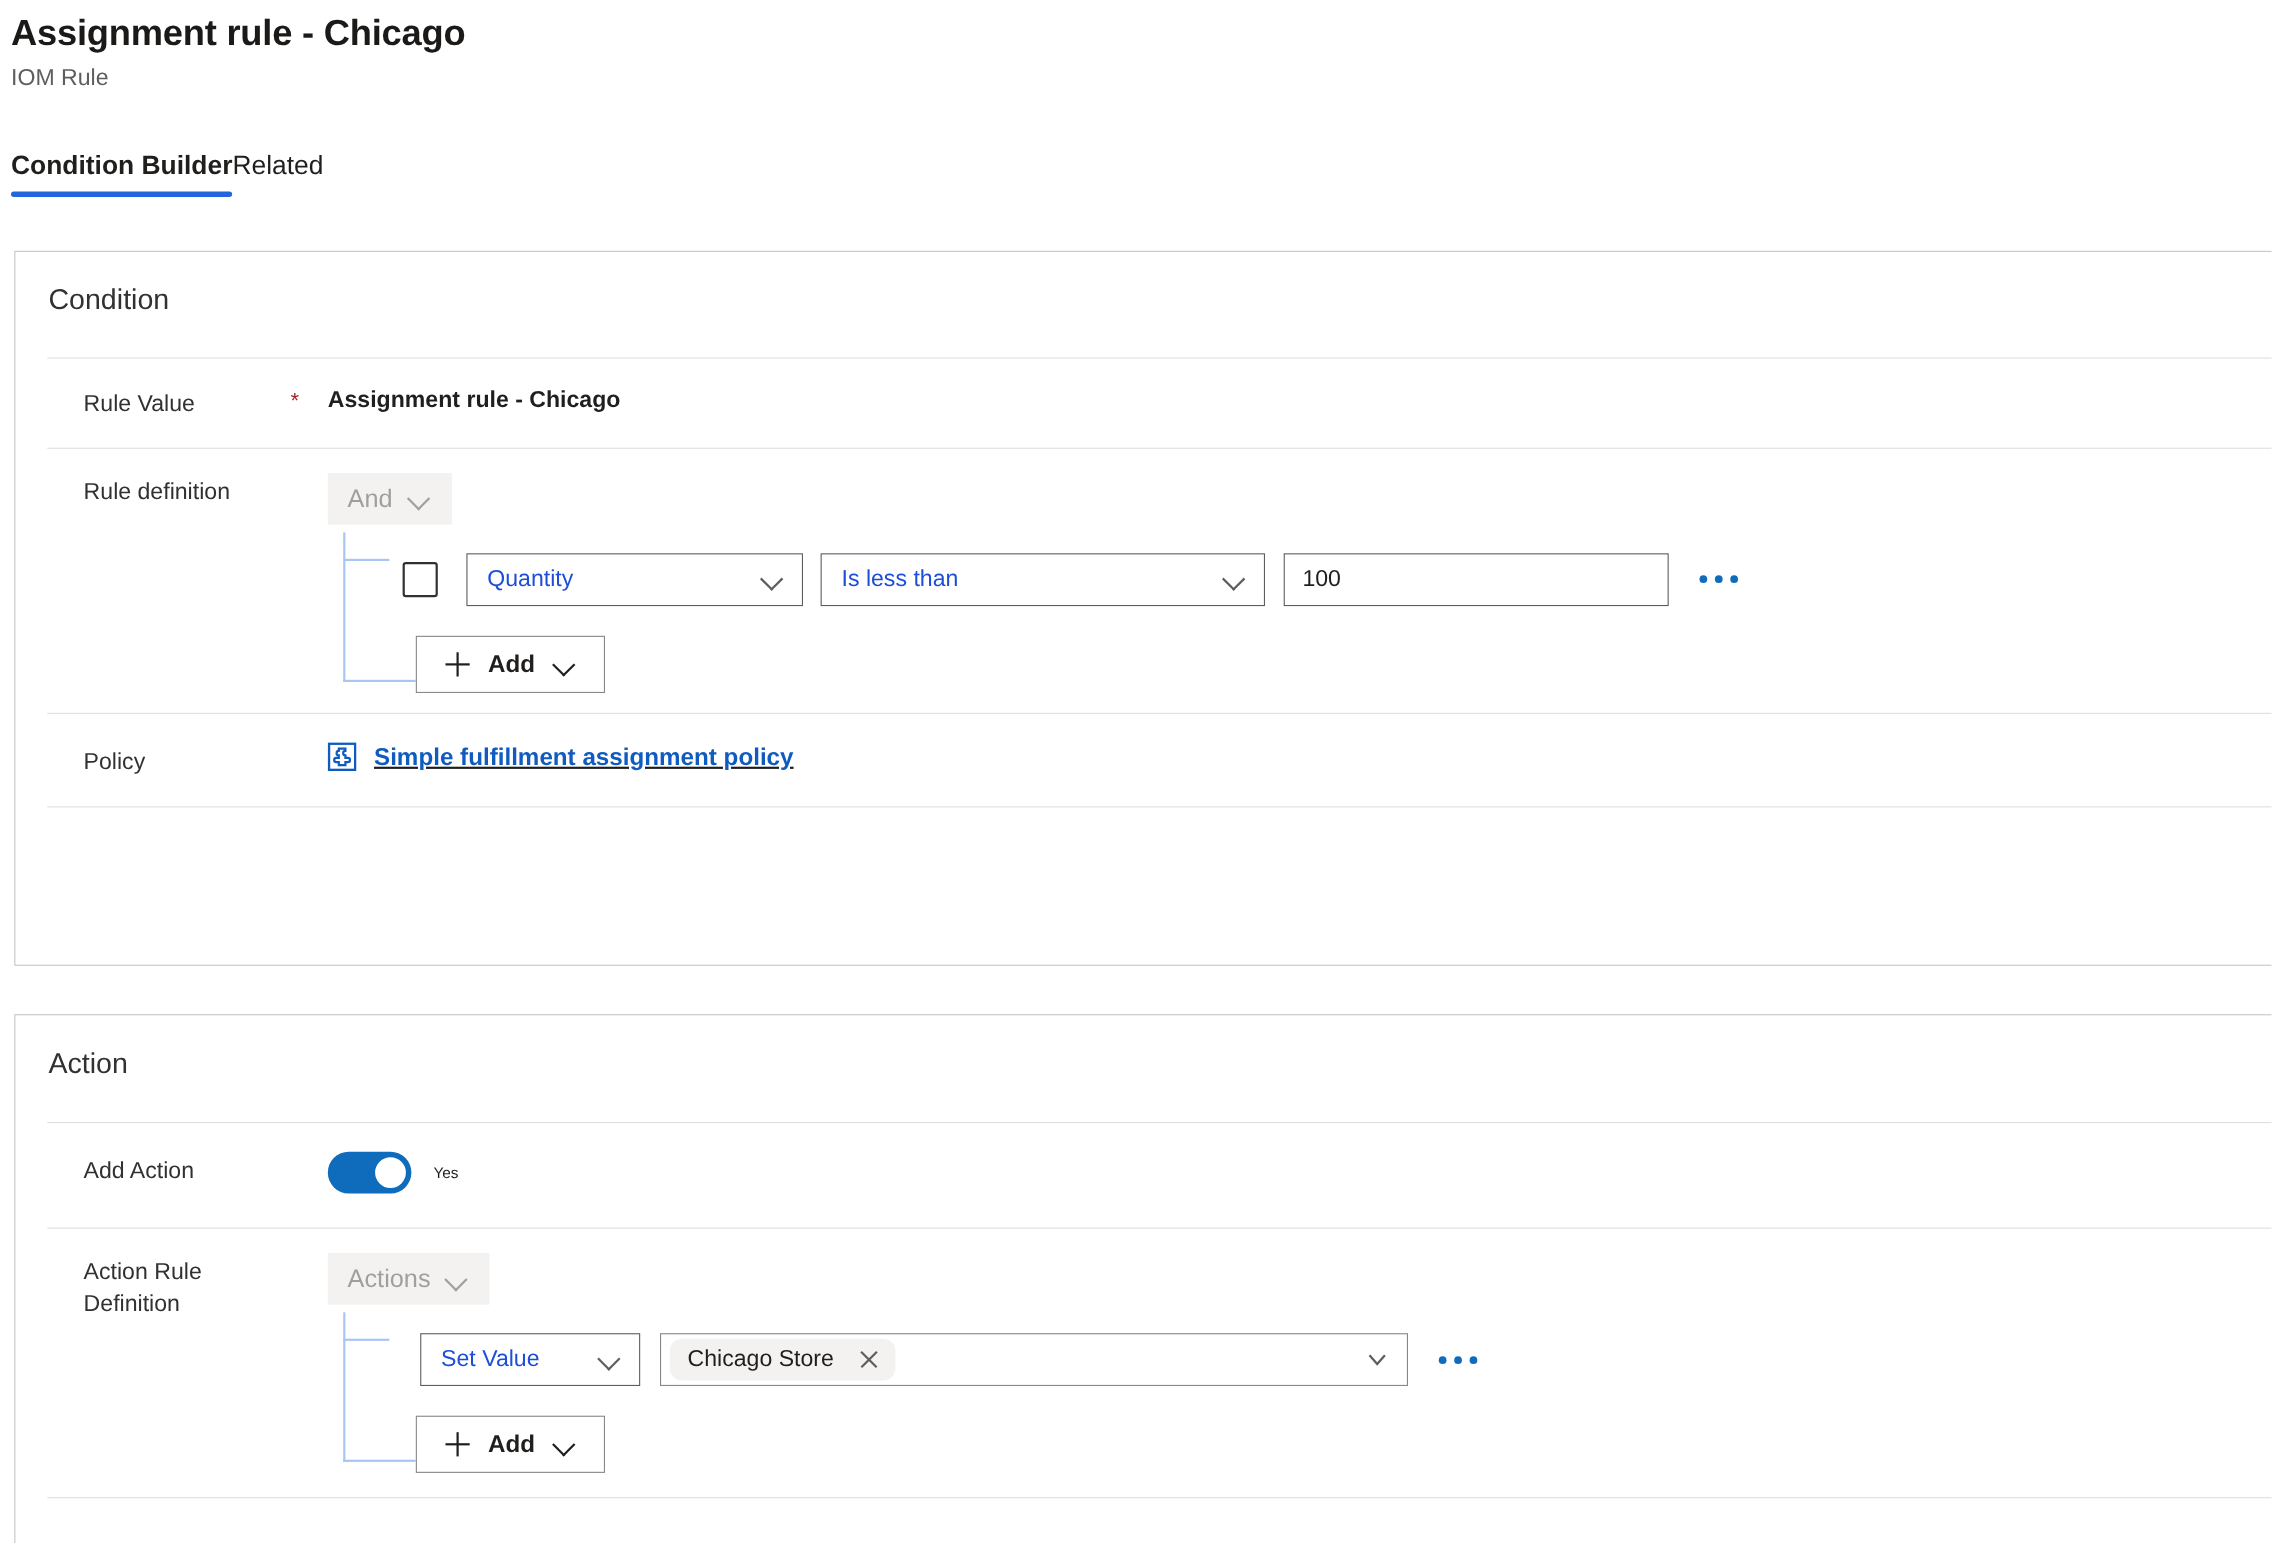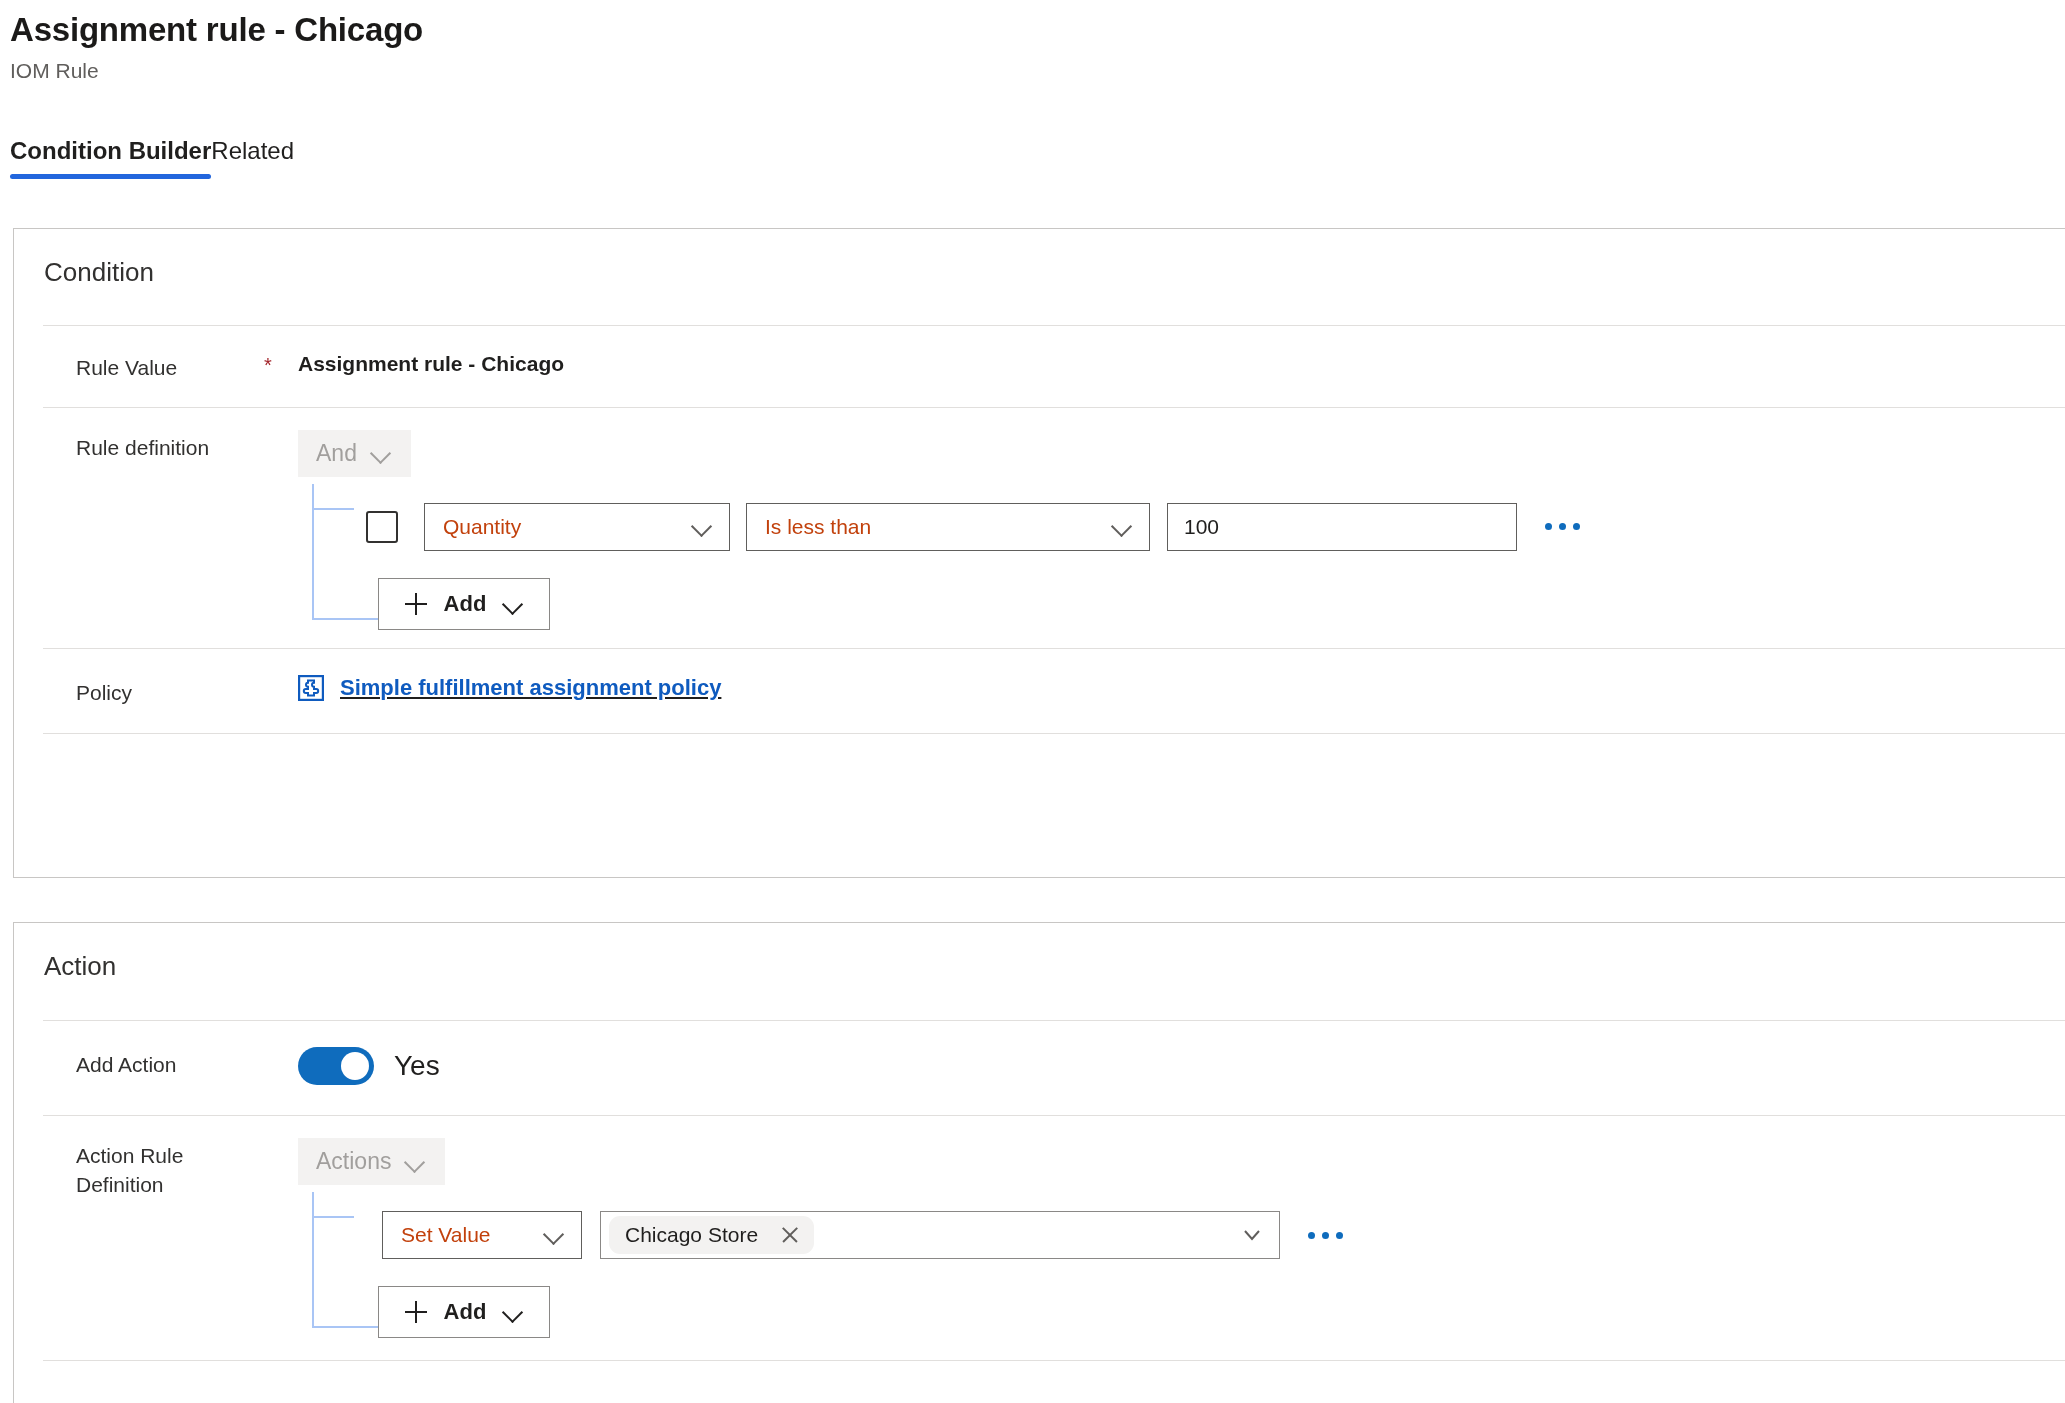--- a/index.html
+++ b/index.html
@@ -162,21 +162,21 @@
 
   .combo {
     display: flex;
     align-items: center;
     justify-content: space-between;
     border: 1px solid #605e5c;
     background: #ffffff;
     height: 48px;
     padding: 0 16px 0 18px;
     font-size: 21px;
-    color: #c2410c;
+    color: #1d4ed8;
     cursor: pointer;
   }
   .combo .caret {
     color: #605e5c;
     width: 22px; height: 22px;
     position: relative;
     flex: 0 0 22px;
     margin-left: 12px;
   }
   .combo .caret::before {
@@ -267,21 +267,21 @@
     cursor: pointer;
     flex: 0 0 auto;
   }
   .toggle .knob {
     position: absolute;
     right: 5px; top: 5px;
     width: 28px; height: 28px;
     border-radius: 50%;
     background: #ffffff;
   }
-  .toggle-label { font-size: 28px; color: #201f1e; }
+  .toggle-label { font-size: 14px; color: #201f1e; }
 
   
   .multiselect {
     display: flex;
     align-items: center;
     justify-content: space-between;
     border: 1px solid #8a8886;
     background: #ffffff;
     height: 48px;
     padding: 0 16px 0 8px;

